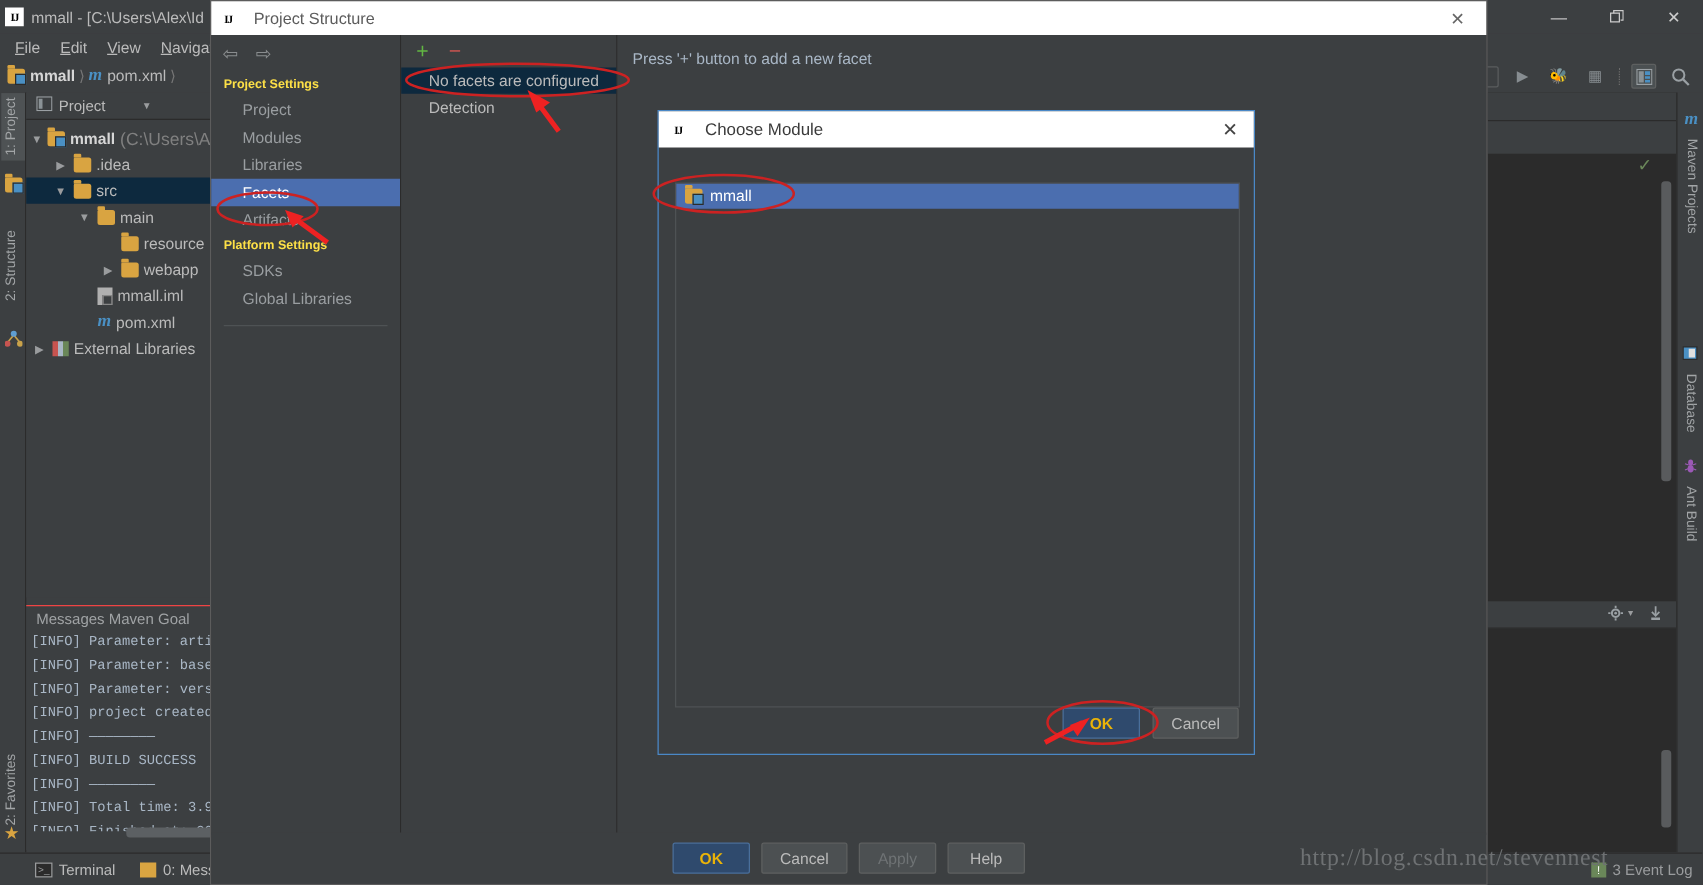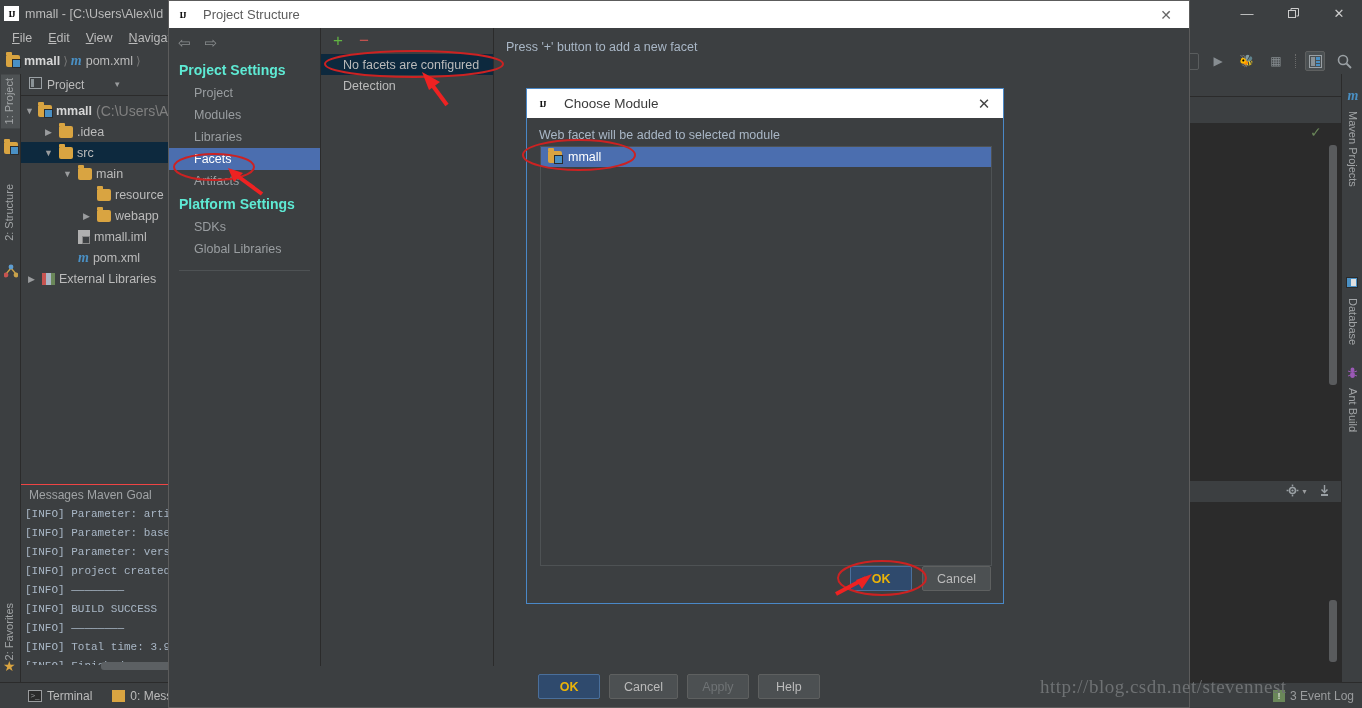--- a/index.html
+++ b/index.html
@@ -142,21 +142,21 @@
     height: 27px; background:#ffffff; display:flex; align-items:center; padding-left:6px;
     position: relative;
   }
   .ps-title { font-size: 13px; color:#5c5c5c; margin-left: 7px;}
   .ps-close { position:absolute; right:0; top:0; width: 46px; height: 27px; display:flex; align-items:center; justify-content:center; color:#666; font-size: 14px;}
 
   .ps-body { position:absolute; left:0; top:27px; width:1020px; height: 640px; display:flex;}
   .ps-nav { width: 152px; background:#3c3f41; border-right:1px solid #2b2b2b; position:relative;}
   .ps-navtools { height: 30px; display:flex; align-items:center; gap: 14px; padding-left: 9px;}
   .arrowbtn { color:#8a8d8f; font-size: 15px;}
-  .ps-group { font-size: 14px; font-weight: bold; color:#5eead4; padding: 4px 0 4px 10px;}
+  .ps-group { font-size: 10px; font-weight: bold; color:#fde047; padding: 4px 0 4px 10px;}
   .ps-link { font-size: 12.5px; color:#9a9ea1; padding: 4px 0 4px 25px; }
   .ps-link.sel { background:#4b6eaf; color:#ffffff; }
   .ps-divider { height:1px; background:#4e5254; margin: 10px 10px 0 10px;}
 
   .ps-mid { width: 173px; background:#3c3f41; border-right:1px solid #2b2b2b; position:relative;}
   .ps-midtools { height:26px; display:flex; align-items:center; gap: 16px; padding-left: 12px; font-size: 17px;}
   .plusbtn { color:#62b543; }
   .minusbtn { color:#c75450; }
   .facet-row { height: 21px; display:flex; align-items:center; padding-left:22px; font-size:12.5px; color:#bbbbbb;}
   .facet-row.sel { background:#0d293e; }
@@ -496,21 +496,20 @@
       <div class="btn">Help</div>
     </div>
   </div>
 
   <div class="cm-dialog">
     <div class="cm-titlebar">
       <div class="ij-logo" style="margin-left:0;">IJ</div>
       <div class="cm-title">Choose Module</div>
       <div class="cm-close">✕</div>
     </div>
-    <div class="cm-hint">Web facet will be added to selected module</div>
     <div class="cm-list">
       <div class="cm-item sel">
         <span class="folder module"></span>
         <span>mmall</span>
       </div>
     </div>
     <div class="cm-footer">
       <div class="btn primary">OK</div>
       <div class="btn">Cancel</div>
     </div>

